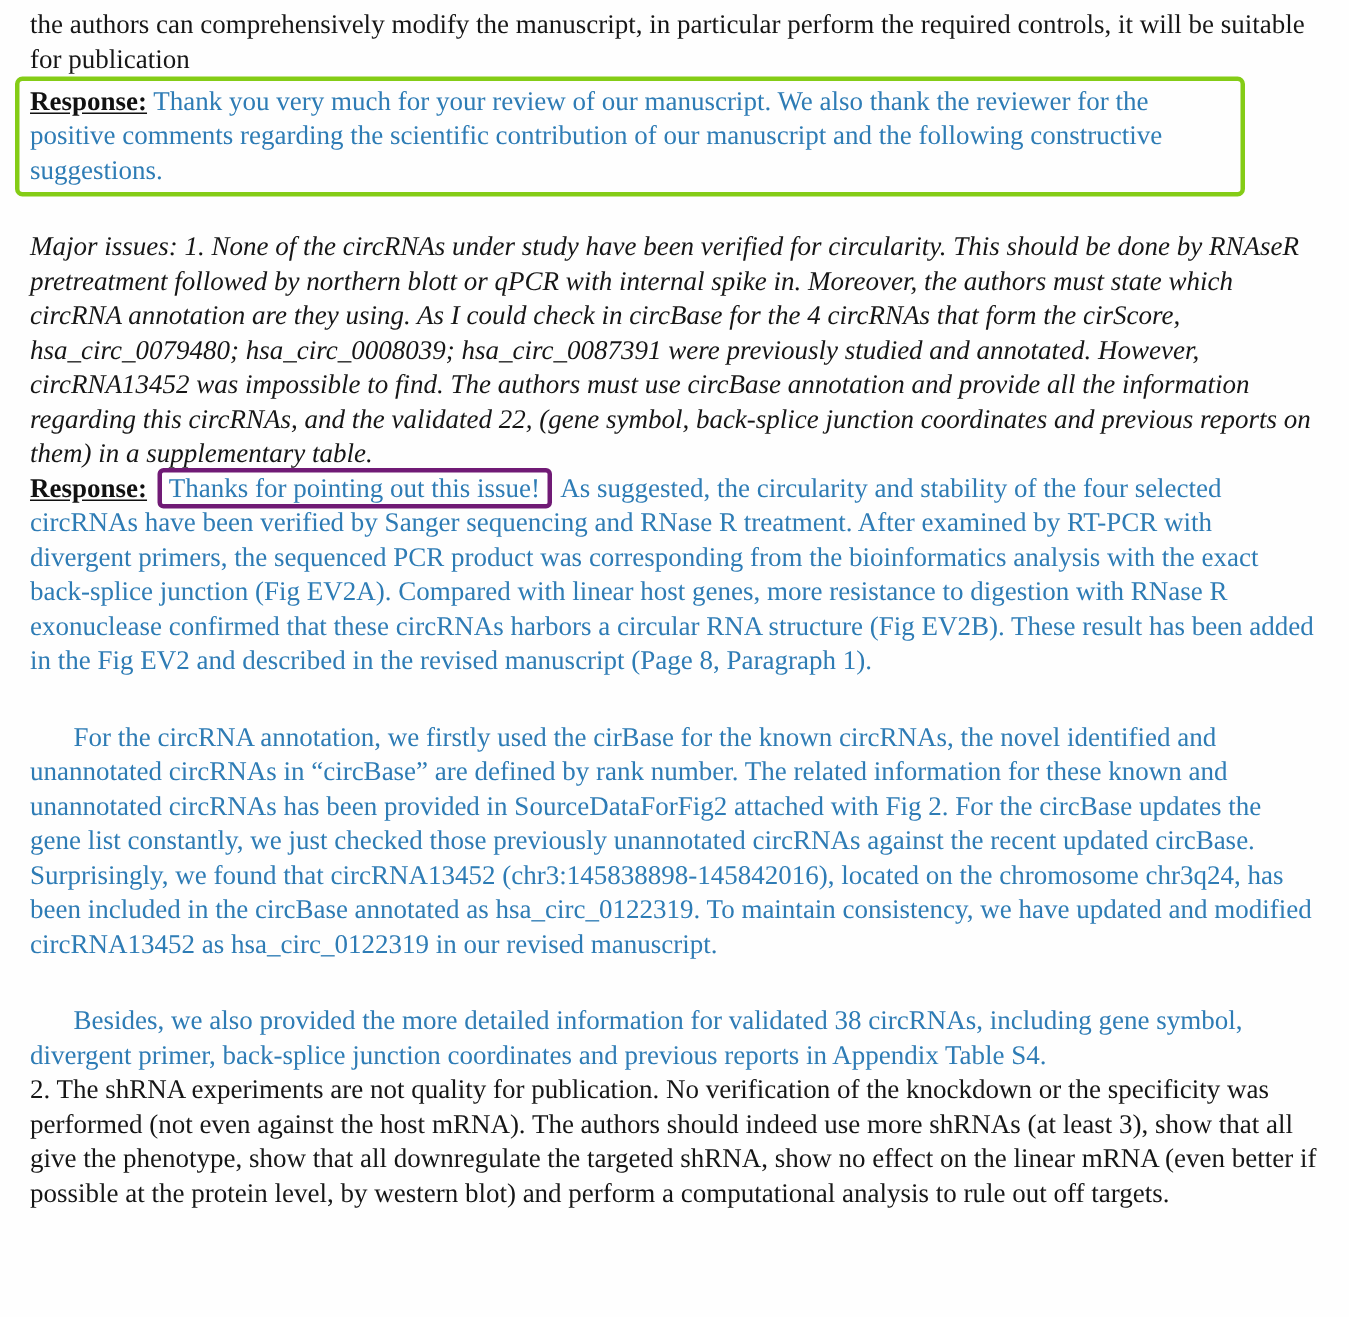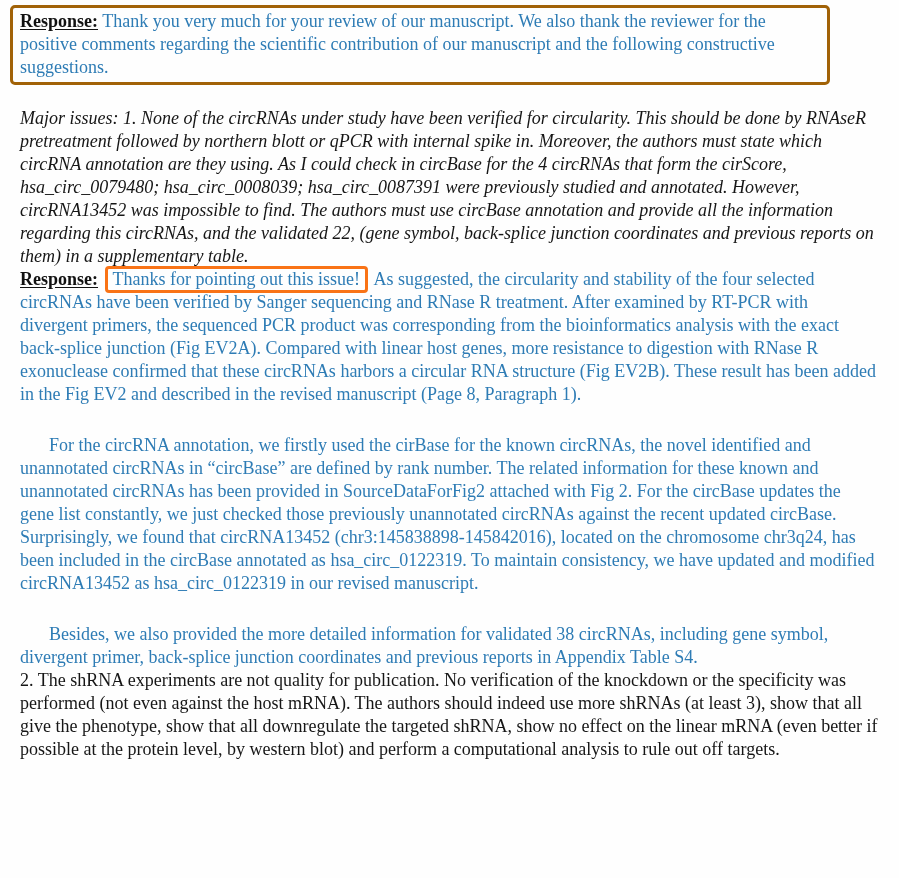--- a/index.html
+++ b/index.html
@@ -20,49 +20,50 @@
   p { margin: 0; text-align: left; }
   .black { color: #161616; }
   .blue  { color: #2e7cb5; }
   .label {
     color: #111;
     font-weight: bold;
     text-decoration: underline;
     text-underline-offset: 2px;
   }
   .resp-box {
-    border: 3px solid #a16207;
+    border: 3px solid #84cc16;
     border-radius: 5px;
     padding: 2px 7px 3px 7px;
     margin-left: -10px;
     margin-right: 48px;
     background: #fefefe;
   }
   .gap-top { margin-top: 22px; font-style: italic; }
   .indent { text-indent: 29px; margin-top: 28px; }
   .hl-box {
-    border: 3px solid #f97316;
+    border: 3px solid #701a75;
     border-radius: 4px;
     padding: 0px 5px 1px 5px;
     margin: 0 2px;
   }
   .annotation {
     padding-left: 526px;
     font-family: "DejaVu Sans", "Liberation Sans", sans-serif;
     font-size: 19px;
     line-height: 25px;
     color: #f2b32c;
     letter-spacing: 1px;
   }
 </style>
 </head>
 <body>
 
 <div class="page">
 
+  <p class="black">the authors can comprehensively modify the manuscript, in particular perform the required controls, it will be suitable for publication</p>
 
   <div class="resp-box">
     <p><span class="label">Response:</span> <span class="blue">Thank you very much for your review of our manuscript. We also thank the reviewer for the positive comments regarding the scientific contribution of our manuscript and the following constructive suggestions.</span></p>
   </div>
 
   <p class="black gap-top">Major issues: 1. None of the circRNAs under study have been verified for circularity. This should be done by RNAseR pretreatment followed by northern blott or qPCR with internal spike in. Moreover, the authors must state which circRNA annotation are they using. As I could check in circBase for the 4 circRNAs that form the cirScore, hsa_circ_0079480; hsa_circ_0008039; hsa_circ_0087391 were previously studied and annotated. However, circRNA13452 was impossible to find. The authors must use circBase annotation and provide all the information regarding this circRNAs, and the validated 22, (gene symbol, back-splice junction coordinates and previous reports on them) in a supplementary table.</p>
 
   <p><span class="label">Response:</span> <span class="blue hl-box">Thanks for pointing out this issue!</span> <span class="blue">As suggested, the circularity and stability of the four selected circRNAs have been verified by Sanger sequencing and RNase R treatment. After examined by RT-PCR with divergent primers, the sequenced PCR product was corresponding from the bioinformatics analysis with the exact back-splice junction (Fig EV2A). Compared with linear host genes, more resistance to digestion with RNase R exonuclease confirmed that these circRNAs harbors a circular RNA structure (Fig EV2B). These result has been added in the Fig EV2 and described in the revised manuscript (Page 8, Paragraph 1).</span></p>
 
   <p class="blue indent">For the circRNA annotation, we firstly used the cirBase for the known circRNAs, the novel identified and unannotated circRNAs in “circBase” are defined by rank number. The related information for these known and unannotated circRNAs has been provided in SourceDataForFig2 attached with Fig 2. For the circBase updates the gene list constantly, we just checked those previously unannotated circRNAs against the recent updated circBase. Surprisingly, we found that circRNA13452 (chr3:145838898-145842016), located on the chromosome chr3q24, has been included in the circBase annotated as hsa_circ_0122319. To maintain consistency, we have updated and modified circRNA13452 as hsa_circ_0122319 in our revised manuscript.</p>

